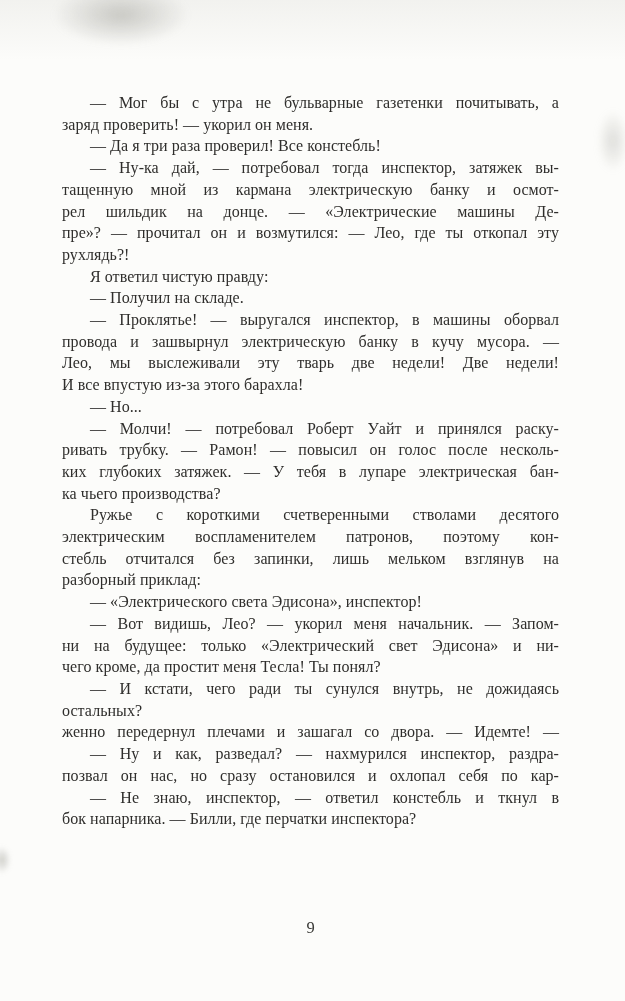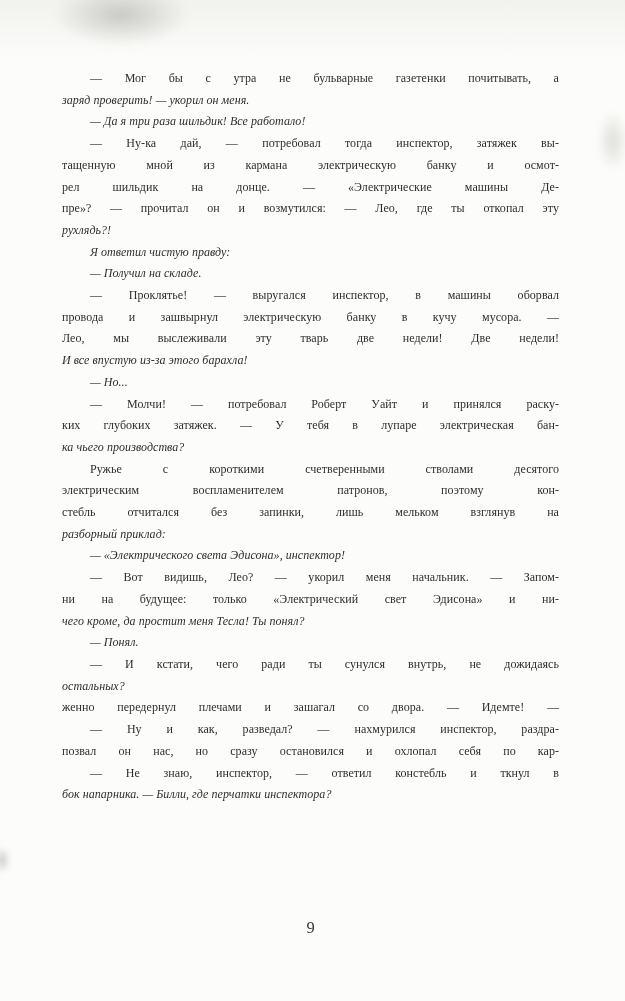--- a/index.html
+++ b/index.html
@@ -33,33 +33,33 @@
     filter: blur(3px);
   }
   .smudge-left {
     left: -7px; top: 846px; width: 18px; height: 28px;
     background: radial-gradient(ellipse at center, rgba(150,150,142,0.45), rgba(150,150,142,0) 70%);
     filter: blur(2px);
   }
   
   .text-block {
     position: absolute;
-    left: 62px; top: 68px; width: 497px;
-    font-size: 12px;
+    left: 62px; top: 92px; width: 497px;
+    font-size: 16px;
     line-height: 21.7px;
     color: #2f2e2c;
     letter-spacing: 0.05px;
   }
   .line {
     text-align: justify;
     text-align-last: justify;
     text-justify: inter-word;
     white-space: normal;
   }
-  .line.last { text-align-last: left; font-style: italic; }
+  .line.last { text-align-last: left; }
   .line.first { text-indent: 28px; }
   .page-number {
     position: absolute;
     left: 62px; top: 917px; width: 497px;
     text-align: center;
     font-size: 16.5px;
     line-height: 22px;
     color: #3a3a37;
   }
 </style>
@@ -68,45 +68,45 @@
 
 <div class="page">
   <div class="band-top"></div>
   <div class="smudge smudge-tl"></div>
   <div class="smudge smudge-right"></div>
   <div class="smudge smudge-left"></div>
 
   <main class="text-block">
       <div class="line first">— Мог бы с утра не бульварные газетенки почитывать, а</div>
       <div class="line last">заряд проверить! — укорил он меня.</div>
-      <div class="line first last">— Да я три раза шильдик! Все работало!</div>
+      <div class="line first last">— Да я три раза проверил! Все констебль!</div>
       <div class="line first">— Ну-ка дай, — потребовал тогда инспектор, затяжек вы-</div>
       <div class="line">тащенную мной из кармана электрическую банку и осмот-</div>
       <div class="line">рел шильдик на донце. — «Электрические машины Де-</div>
       <div class="line">пре»? — прочитал он и возмутился: — Лео, где ты откопал эту</div>
       <div class="line last">рухлядь?!</div>
       <div class="line first last">Я ответил чистую правду:</div>
       <div class="line first last">— Получил на складе.</div>
       <div class="line first">— Проклятье! — выругался инспектор, в машины оборвал</div>
       <div class="line">провода и зашвырнул электрическую банку в кучу мусора. —</div>
       <div class="line">Лео, мы выслеживали эту тварь две недели! Две недели!</div>
       <div class="line last">И все впустую из-за этого барахла!</div>
       <div class="line first last">— Но...</div>
       <div class="line first">— Молчи! — потребовал Роберт Уайт и принялся раску-</div>
+      <div class="line">ривать трубку. — Рамон! — повысил он голос после несколь-</div>
       <div class="line">ких глубоких затяжек. — У тебя в лупаре электрическая бан-</div>
       <div class="line last">ка чьего производства?</div>
       <div class="line first">Ружье с короткими счетверенными стволами десятого</div>
       <div class="line">электрическим воспламенителем патронов, поэтому кон-</div>
       <div class="line">стебль отчитался без запинки, лишь мельком взглянув на</div>
       <div class="line last">разборный приклад:</div>
       <div class="line first last">— «Электрического света Эдисона», инспектор!</div>
       <div class="line first">— Вот видишь, Лео? — укорил меня начальник. — Запом-</div>
       <div class="line">ни на будущее: только «Электрический свет Эдисона» и ни-</div>
       <div class="line last">чего кроме, да простит меня Тесла! Ты понял?</div>
-      <div class="line first last">— Понял.</div>
       <div class="line first">— И кстати, чего ради ты сунулся внутрь, не дожидаясь</div>
       <div class="line last">остальных?</div>
       <div class="line">женно передернул плечами и зашагал со двора. — Идемте! —</div>
       <div class="line first">— Ну и как, разведал? — нахмурился инспектор, раздра-</div>
       <div class="line">позвал он нас, но сразу остановился и охлопал себя по кар-</div>
       <div class="line first">— Не знаю, инспектор, — ответил констебль и ткнул в</div>
       <div class="line last">бок напарника. — Билли, где перчатки инспектора?</div>
     </main>
 
   <div class="page-number">9</div>

